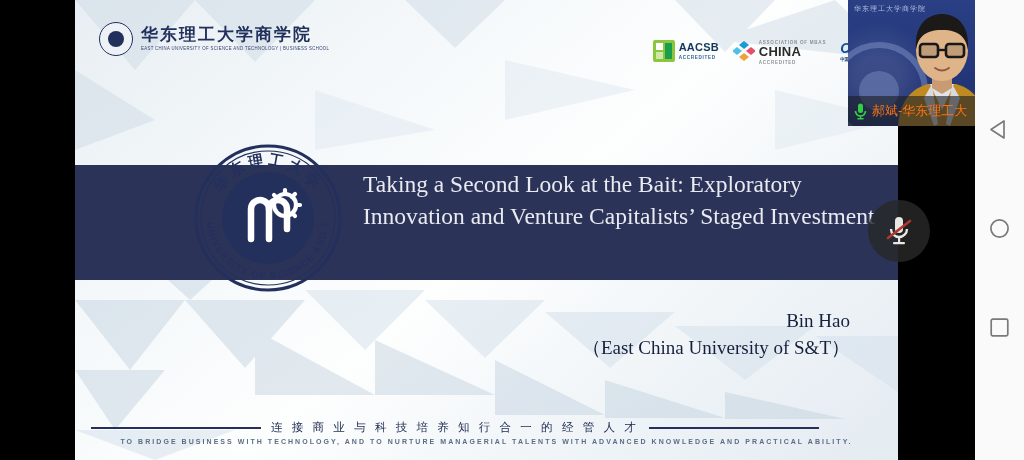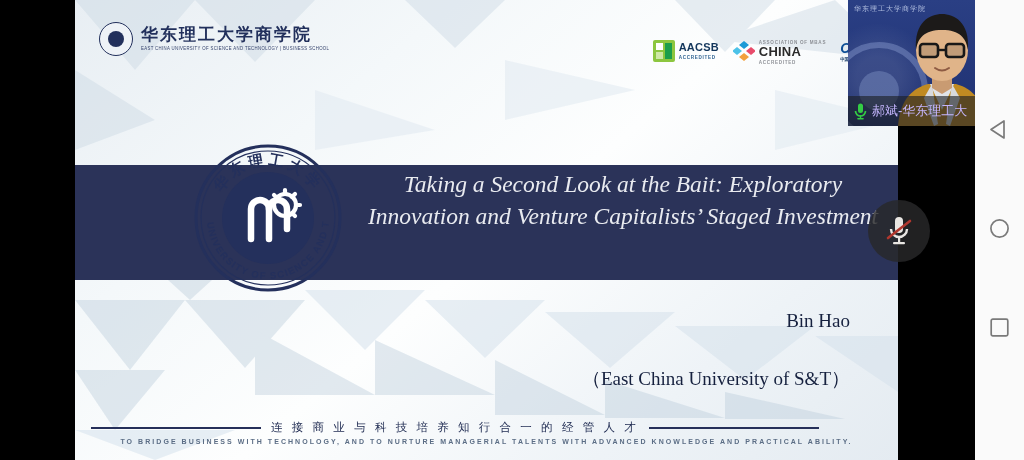--- a/index.html
+++ b/index.html
@@ -34,30 +34,30 @@
   .badge-sub{font-weight:700;font-size:4.6px;color:#2a5f8f;letter-spacing:.7px;margin-top:2px;transform:scaleY(1.2);transform-origin:left top;}
   .badge-main.amba{font-size:13px;color:#2a2a2a;}
   .badge-sub.amba{color:#8d9096;}
   .badge-main.camea{font-style:italic;font-size:14px;color:#0e4f96;letter-spacing:-.3px;}
   .badge-sub.camea{color:#23466f;font-size:4.2px;letter-spacing:.2px;}
 
   
   #title-band{position:absolute;left:0;top:165px;width:823px;height:115px;background:#2b3359;}
   #title-text{position:absolute;left:288px;top:168px;width:520px;
         font-family:"Liberation Serif",serif;font-size:23.5px;line-height:32px;color:#e9ebf0;
-        text-align:center;font-style:italic;}
+        }
 
   
   #seal{position:absolute;left:118px;top:143px;width:150px;height:150px;}
 
   
   #author-block{position:absolute;left:405px;top:308px;width:370px;text-align:right;
         font-family:"Liberation Serif",serif;color:#16213f;}
   #author-name{font-size:19px;line-height:26px;}
-  #author-affil{font-size:19px;line-height:27px;margin-top:31px;}
+  #author-affil{font-size:19px;line-height:27px;}
 
   
   #footer-cn{position:absolute;left:0;top:420px;width:760px;display:flex;align-items:center;
         justify-content:center;gap:10px;}
   .rule{height:2px;background:#26305a;flex:none;}
   #footer-cn-text{font-family:"Liberation Serif",serif;font-size:11.5px;color:#1d2950;letter-spacing:3.2px;white-space:nowrap;}
   #footer-en{position:absolute;left:0;top:438px;width:823px;text-align:center;
         font-size:7px;font-weight:700;color:#5b6d85;letter-spacing:2.05px;white-space:nowrap;}
 
   
@@ -74,21 +74,21 @@
         font-size:7px;color:#c6d2ee;letter-spacing:1px;opacity:.85;}
   #video-wall-seal{position:absolute;left:-18px;top:42px;width:86px;height:86px;border-radius:50%;
         border:6px solid rgba(170,190,235,.32);}
   #video-wall-seal::after{content:"";position:absolute;left:50%;top:50%;width:40px;height:40px;
         transform:translate(-50%,-50%);border-radius:50%;background:rgba(170,190,235,.28);}
   #person{position:absolute;left:46px;top:6px;width:96px;height:120px;}
   #name-strip{position:absolute;left:0;bottom:0;width:136px;height:30px;
         background:rgba(28,30,36,.62);display:flex;align-items:center;gap:5px;padding-left:6px;
         box-sizing:border-box;}
   #mic-on-icon{width:13px;height:17px;flex:none;}
-  #participant-name{font-size:13px;color:#c4b5fd;white-space:nowrap;overflow:hidden;}
+  #participant-name{font-size:13px;color:#f97316;white-space:nowrap;overflow:hidden;}
 
   
   #nav-bar{position:absolute;left:975px;top:0;width:49px;height:460px;background:#fafafa;}
   .nav-btn{position:absolute;left:0;width:49px;height:49px;display:flex;align-items:center;justify-content:center;}
   #nav-back{top:105px;}
   #nav-home{top:204px;}
   #nav-recents{top:303px;}
 </style>
 </head>
 <body>

